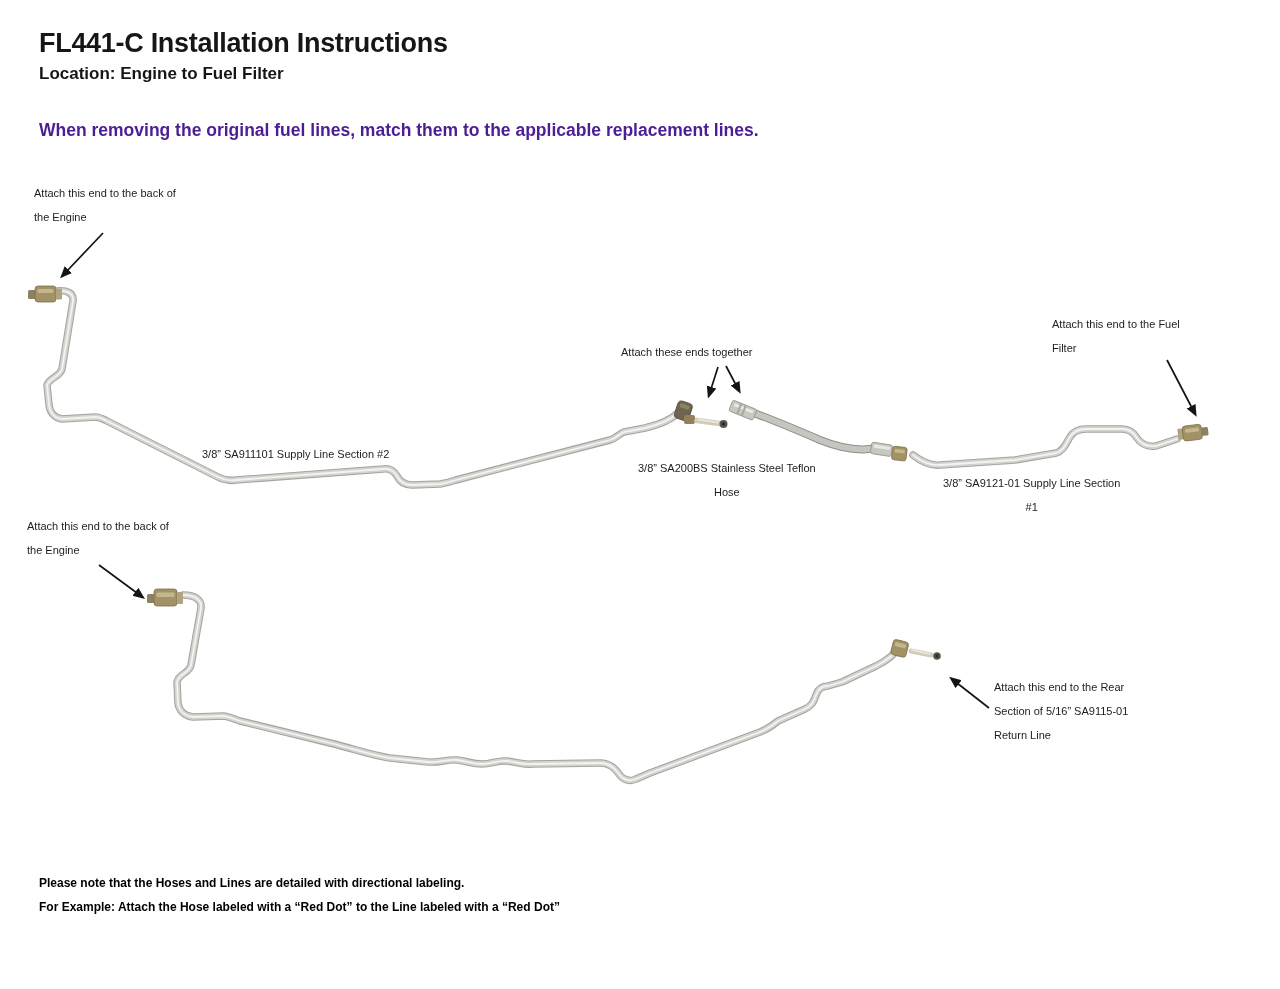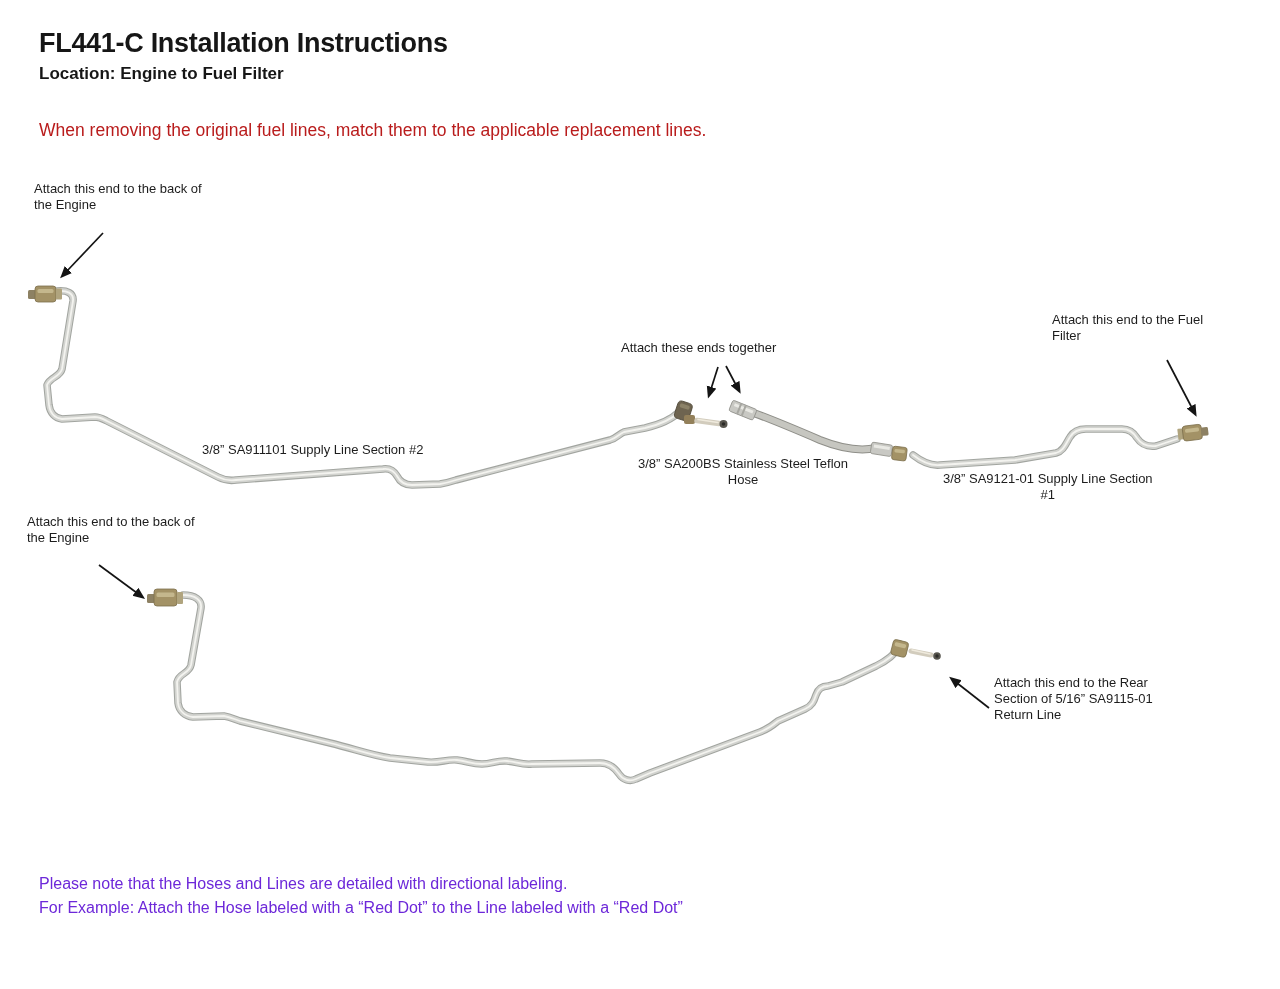--- a/index.html
+++ b/index.html
@@ -26,31 +26,31 @@
     left:39px;top:28px;
     font-size:27px;font-weight:700;letter-spacing:-0.3px;
     color:#161616;
   }
   .subtitle{
     left:39px;top:64px;
     font-size:17px;font-weight:700;color:#161616;text-align:center;
   }
   .intro{
     left:39px;top:120px;
-    font-size:17.5px;font-weight:400;color:#b91c1c;
+    font-size:17.5px;font-weight:700;color:#4c1d95;
   }
   .ann{
-    font-size:13px;line-height:16px;
+    font-size:11px;line-height:24px;
     color:var(--text);
     white-space:pre-line;
   }
   .diagram-svg{left:0;top:0;width:1280px;height:989px;}
   .footer{
     left:39px;top:872px;
-    font-size:16px;font-weight:400;line-height:23.5px;color:#6d28d9;
+    font-size:12px;font-weight:700;line-height:23.5px;color:#000000;
   }
   .tube-outer{fill:none;stroke:var(--tube-outline);stroke-width:7.5;stroke-linecap:round;stroke-linejoin:round;}
   .tube-inner{fill:none;stroke:var(--tube);stroke-width:5.4;stroke-linecap:round;stroke-linejoin:round;}
   .tube-shine{fill:none;stroke:var(--tube-shine);stroke-width:1.8;stroke-linecap:round;stroke-linejoin:round;}
   .hose-outer{fill:none;stroke:#8f8f89;stroke-width:8;stroke-linecap:round;}
   .hose-inner{fill:none;stroke:#c6c6c0;stroke-width:6;stroke-linecap:round;}
   .hose-braid{fill:none;stroke:#ebebе6;stroke-width:4;stroke-linecap:butt;stroke-dasharray:2.5 2.5;}
   .arrow-line{fill:none;stroke:var(--arrow);stroke-width:1.7;}
 </style>
 </head>

